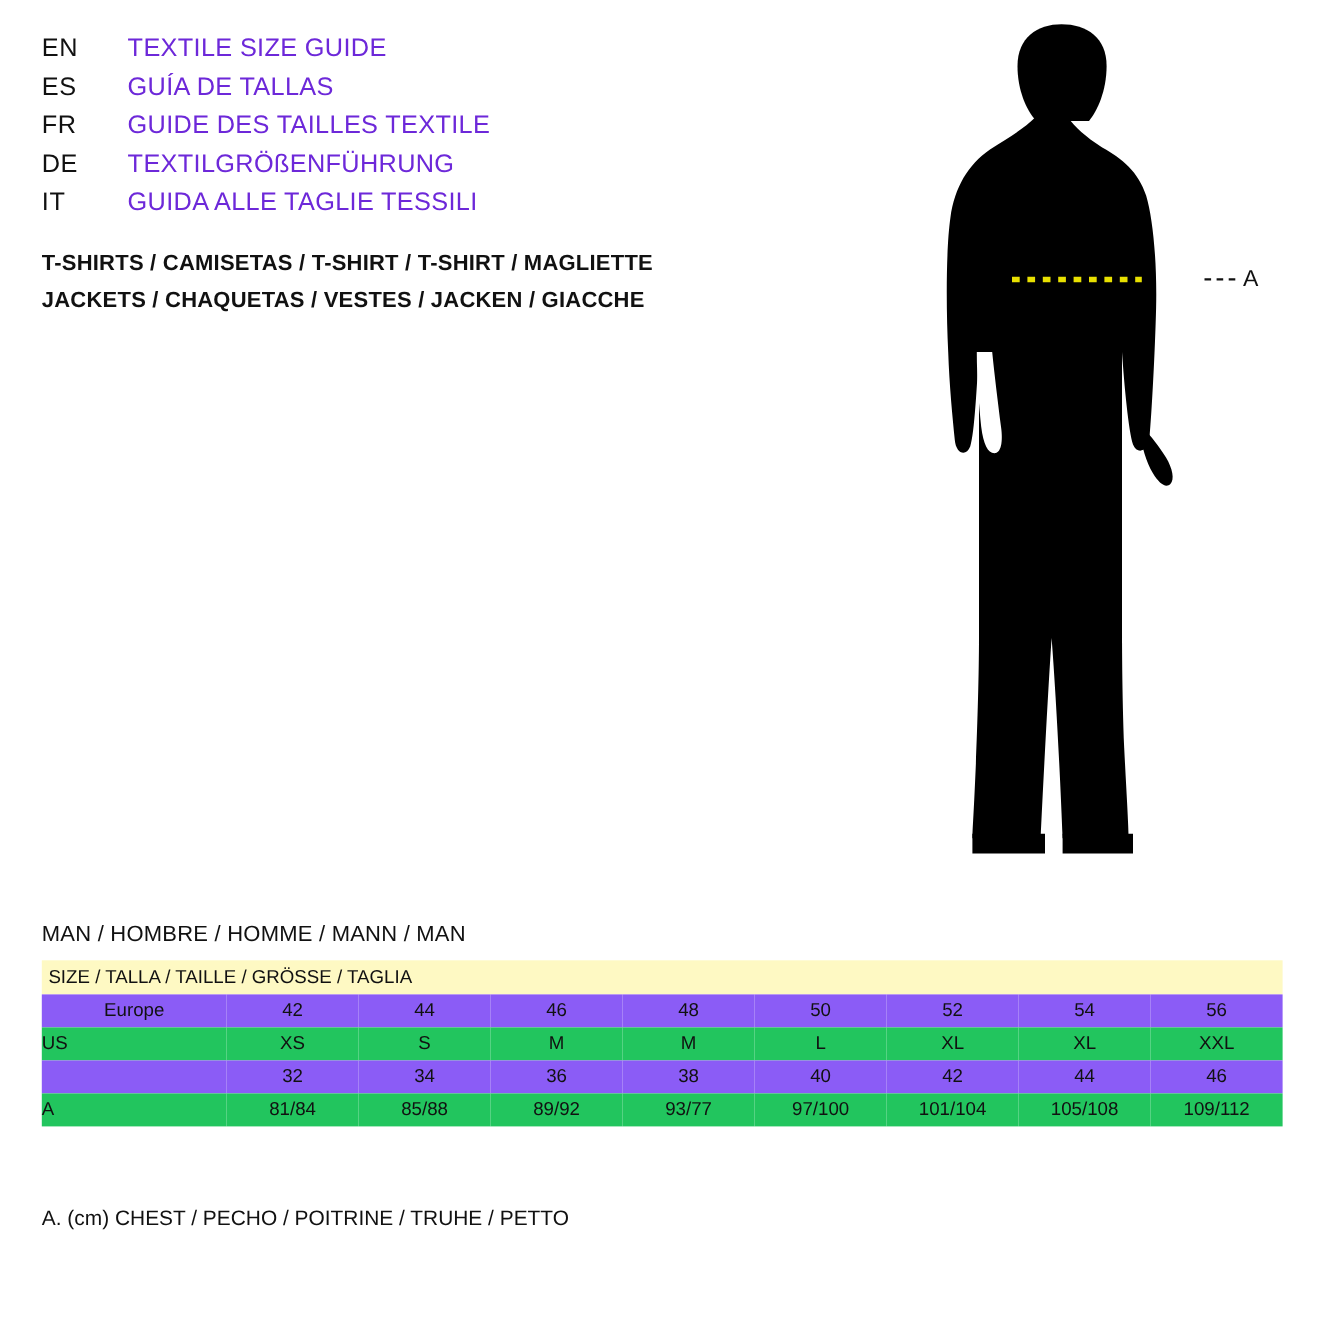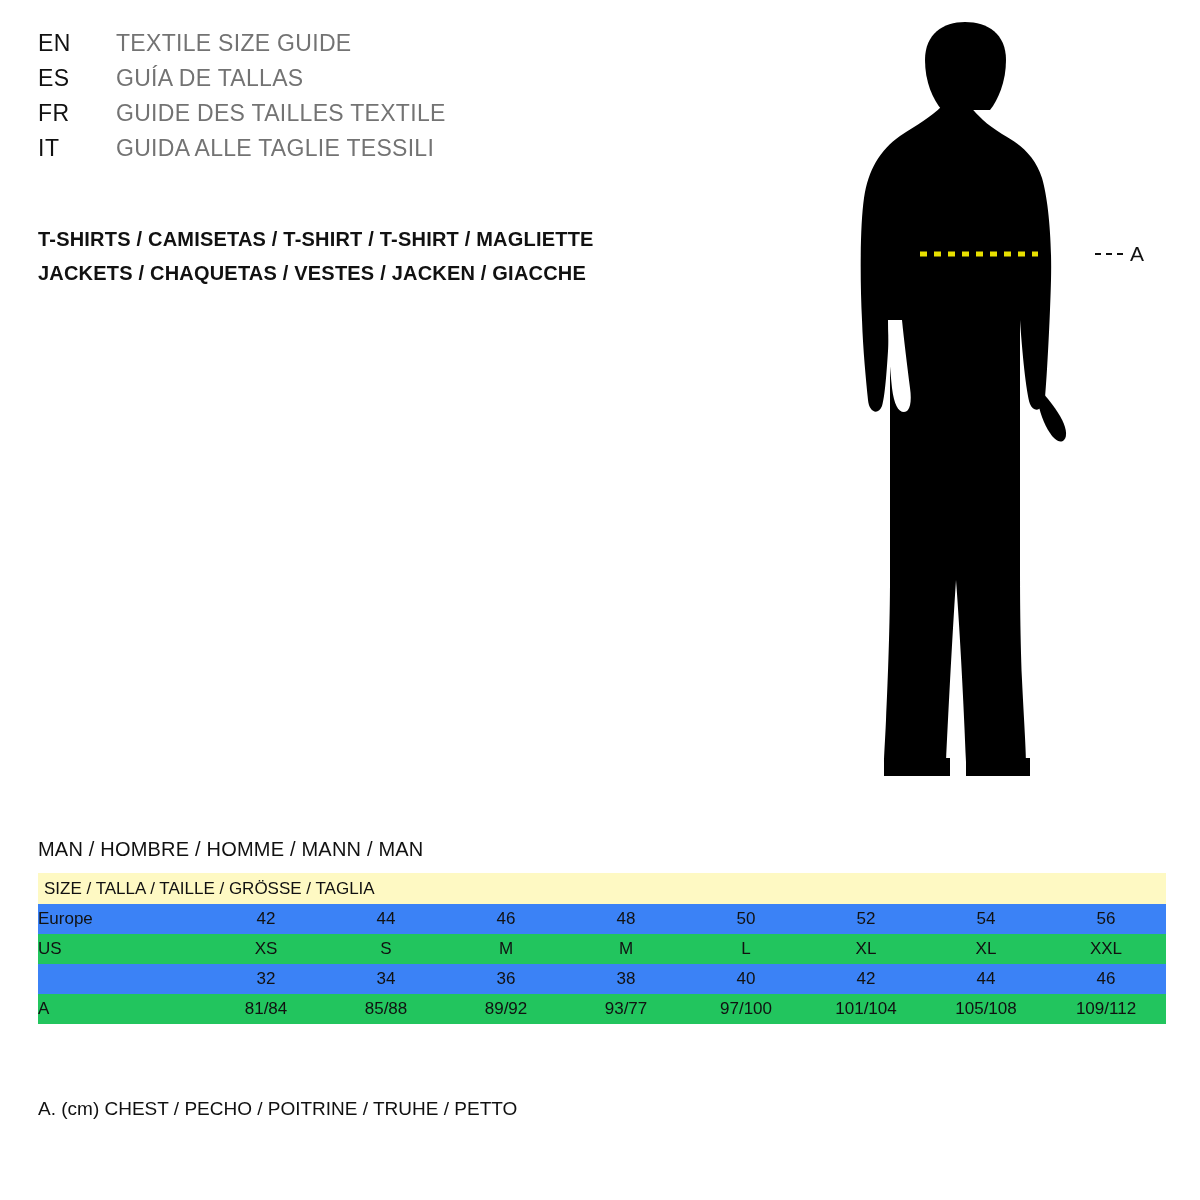--- a/index.html
+++ b/index.html
@@ -30,21 +30,21 @@
   }
   .lang-code {
     width: 78px;
     font-size: 23px;
     letter-spacing: 0.5px;
     color: #111;
   }
   .lang-text {
     font-size: 23px;
     letter-spacing: 0.3px;
-    color: #737373;
+    color: #6d28d9;
   }
 
   .categories {
     position: absolute;
     left: 38px;
     top: 222px;
     width: 760px;
   }
   .cat-line {
     font-size: 20px;
@@ -104,21 +104,21 @@
     height: 30px;
     padding: 0;
     color: #111;
   }
   tr.head-row td {
     background: #fef9c3;
     font-size: 17px;
     padding-left: 6px;
     height: 31px;
   }
-  tr.r-light td { background: #3b82f6; }
+  tr.r-light td { background: #8b5cf6; text-align: center; }
   tr.r-dark td  { background: #22c55e; }
 
   td.label-cell {
     padding-left: 6px;
     text-align: left;
   }
   td.val-cell {
     text-align: center;
     margin-top: 34px;
   }
@@ -138,20 +138,24 @@
     <div class="lang-code">EN</div>
     <div class="lang-text">TEXTILE SIZE GUIDE</div>
   </div>
   <div class="lang-row">
     <div class="lang-code">ES</div>
     <div class="lang-text">GUÍA DE TALLAS</div>
   </div>
   <div class="lang-row">
     <div class="lang-code">FR</div>
     <div class="lang-text">GUIDE DES TAILLES TEXTILE</div>
+  </div>
+  <div class="lang-row">
+    <div class="lang-code">DE</div>
+    <div class="lang-text">TEXTILGRÖßENFÜHRUNG</div>
   </div>
   <div class="lang-row">
     <div class="lang-code">IT</div>
     <div class="lang-text">GUIDA ALLE TAGLIE TESSILI</div>
   </div>
 </div>
 
 <div class="categories">
   <div class="cat-line">T-SHIRTS / CAMISETAS / T-SHIRT / T-SHIRT / MAGLIETTE</div>
   <div class="cat-line">JACKETS / CHAQUETAS / VESTES / JACKEN / GIACCHE</div>

